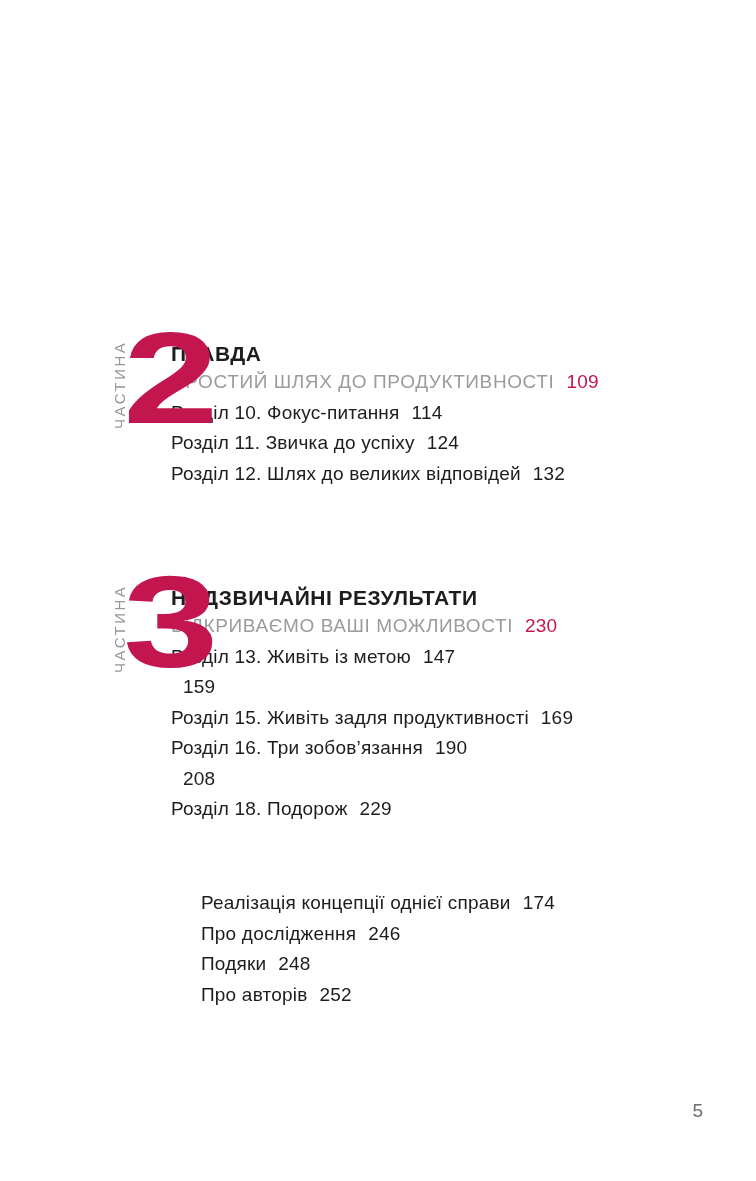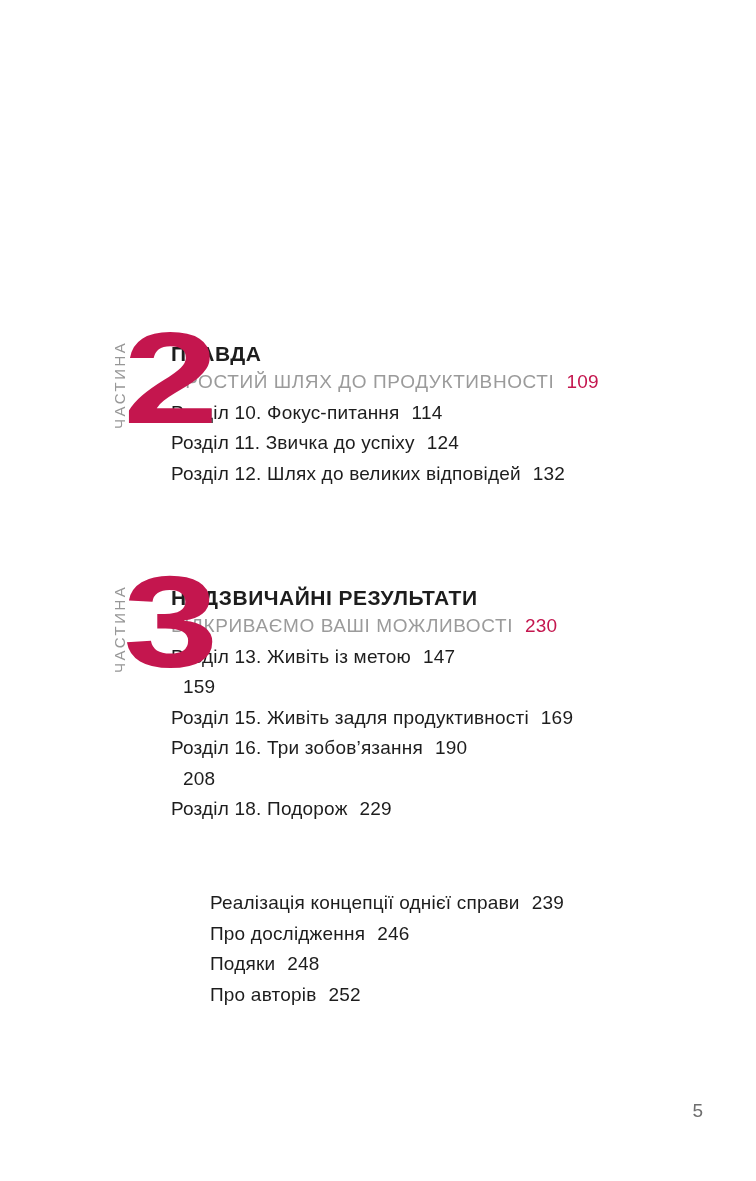--- a/index.html
+++ b/index.html
@@ -32,21 +32,21 @@
     font-size:21px; font-weight:bold; letter-spacing:0.5px; color:var(--ink);
   }
   .row {
     display:flex; align-items:baseline;
     height:30.5px; line-height:30.5px; font-size:19px; color:var(--ink);
     letter-spacing:0.2px; white-space:nowrap;
   }
   .row .pageno { padding-left:12px; }
   .row.subtitle .rowtitle { color:var(--muted); letter-spacing:0.6px; }
   .row.subtitle .pageno { color:var(--accent); }
-  .backmatter { position:absolute; left:210px; right:119px; top:888px; }
+  .backmatter { position:absolute; left:201px; right:119px; top:888px; }
   .footer-page {
     position:absolute; top:1100px; right:53px;
     font-size:19px; color:var(--faint); line-height:22px;
   }
 </style>
 </head>
 <body>
 
 <div class="page">
 
@@ -108,21 +108,21 @@
       <div class="row">
         <span class="rowtitle">Розділ 18. Подорож</span>
         <span class="pageno">229</span>
       </div>
     </div>
   </section>
 
   <section class="backmatter">
     <div class="row">
       <span class="rowtitle">Реалізація концепції однієї справи</span>
-      <span class="pageno">239</span>
+      <span class="pageno">174</span>
     </div>
     <div class="row">
       <span class="rowtitle">Про дослідження</span>
       <span class="pageno">246</span>
     </div>
     <div class="row">
       <span class="rowtitle">Подяки</span>
       <span class="pageno">248</span>
     </div>
     <div class="row">

